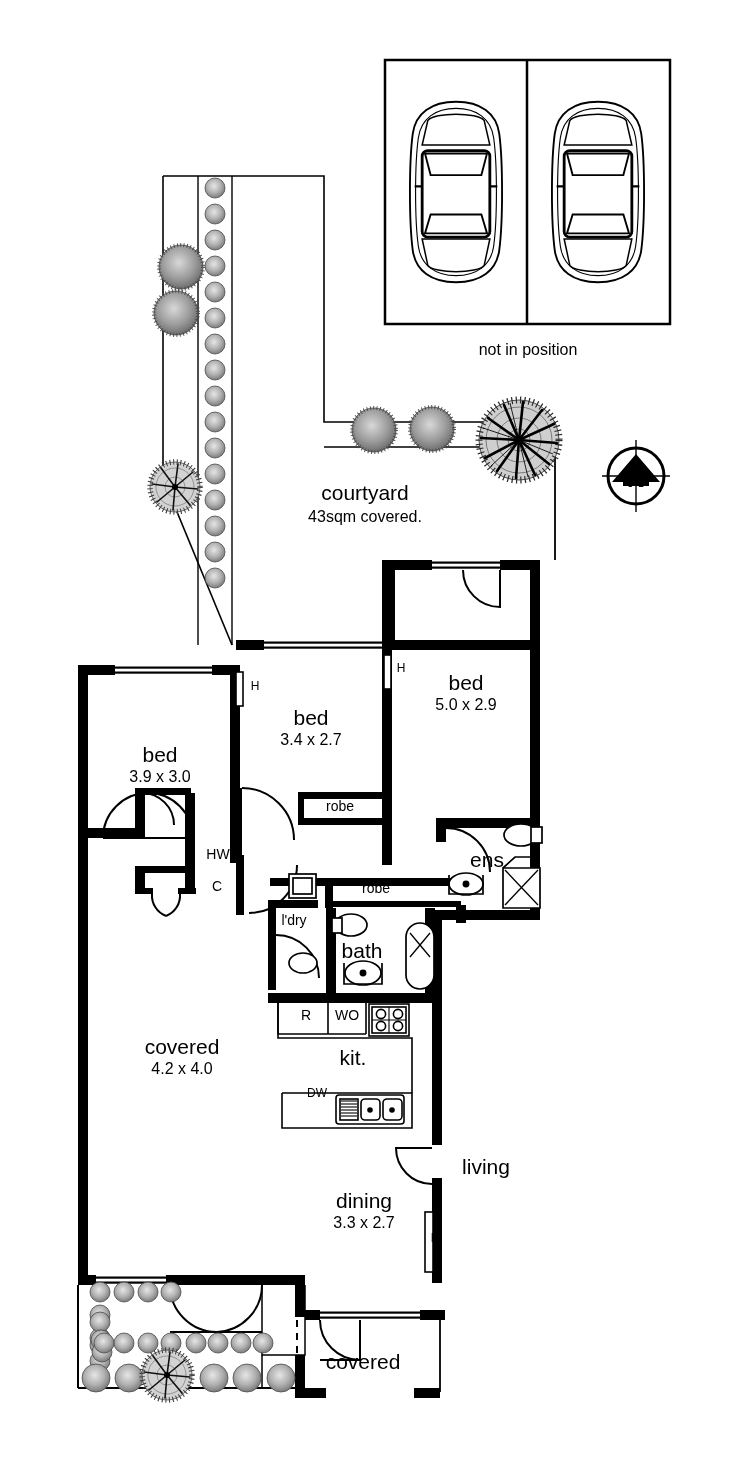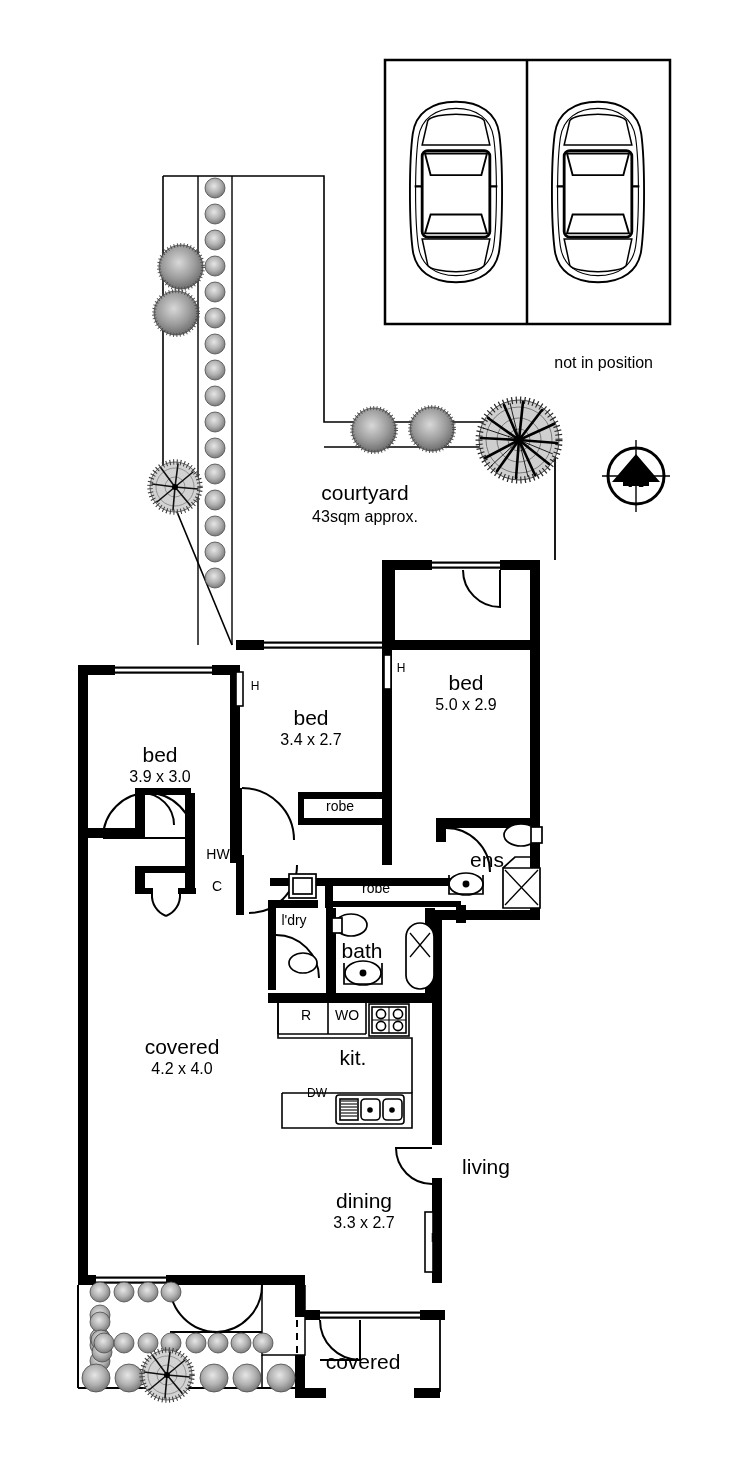--- a/index.html
+++ b/index.html
@@ -382,21 +382,21 @@
         <use href="#pebble2" x="129" y="1378"></use>
       <use href="#pebble2" x="163" y="1378"></use>
       <use href="#pebble2" x="214" y="1378"></use>
         <use href="#pebble2" x="247" y="1378"></use>
       <use href="#pebble2" x="281" y="1378"></use>
       <use href="#midtree" x="167" y="1375"></use>
     </g>
   </svg>
 
   <div class="lbl room-name" style="left:265px;top:481px;width:200px;">courtyard</div>
-  <div class="lbl room-dim" style="left:265px;top:508px;width:200px;">43sqm approx.</div>
+  <div class="lbl room-dim" style="left:265px;top:508px;width:200px;">43sqm covered.</div>
 
   <div class="lbl room-name" style="left:396px;top:671px;width:140px;">bed</div>
   <div class="lbl room-dim" style="left:396px;top:696px;width:140px;">5.0 x 2.9</div>
 
   <div class="lbl room-name" style="left:246px;top:706px;width:130px;">bed</div>
   <div class="lbl room-dim" style="left:246px;top:731px;width:130px;">3.4 x 2.7</div>
 
   <div class="lbl room-name" style="left:95px;top:743px;width:130px;">bed</div>
   <div class="lbl room-dim" style="left:95px;top:768px;width:130px;">3.9 x 3.0</div>
 
@@ -418,17 +418,17 @@
   <div class="lbl small-lbl" style="left:192px;top:878px;width:50px;">C</div>
   <div class="lbl small-lbl" style="left:264px;top:912px;width:60px;text-align:center;">l'dry</div>
   <div class="lbl small-lbl" style="left:286px;top:1007px;width:40px;">R</div>
   <div class="lbl small-lbl" style="left:327px;top:1007px;width:40px;">WO</div>
   <div class="lbl tiny-lbl" style="left:297px;top:1087px;width:40px;">DW</div>
 
   <div class="lbl tiny-lbl" style="left:247px;top:680px;width:16px;">H</div>
   <div class="lbl tiny-lbl" style="left:393px;top:662px;width:16px;">H</div>
   <div class="lbl tiny-lbl" style="left:427px;top:1232px;width:16px;">H</div>
 
-  <div class="lbl cap" style="left:403px;top:354px;width:250px;text-align:right;">not in position</div>
+  <div class="lbl cap" style="left:403px;top:341px;width:250px;">not in position</div>
 
   <div class="lbl" style="left:620px;top:464px;width:32px;font-size:25px;font-weight:bold;">N</div>
 
 </div>
 
 </body></html>

